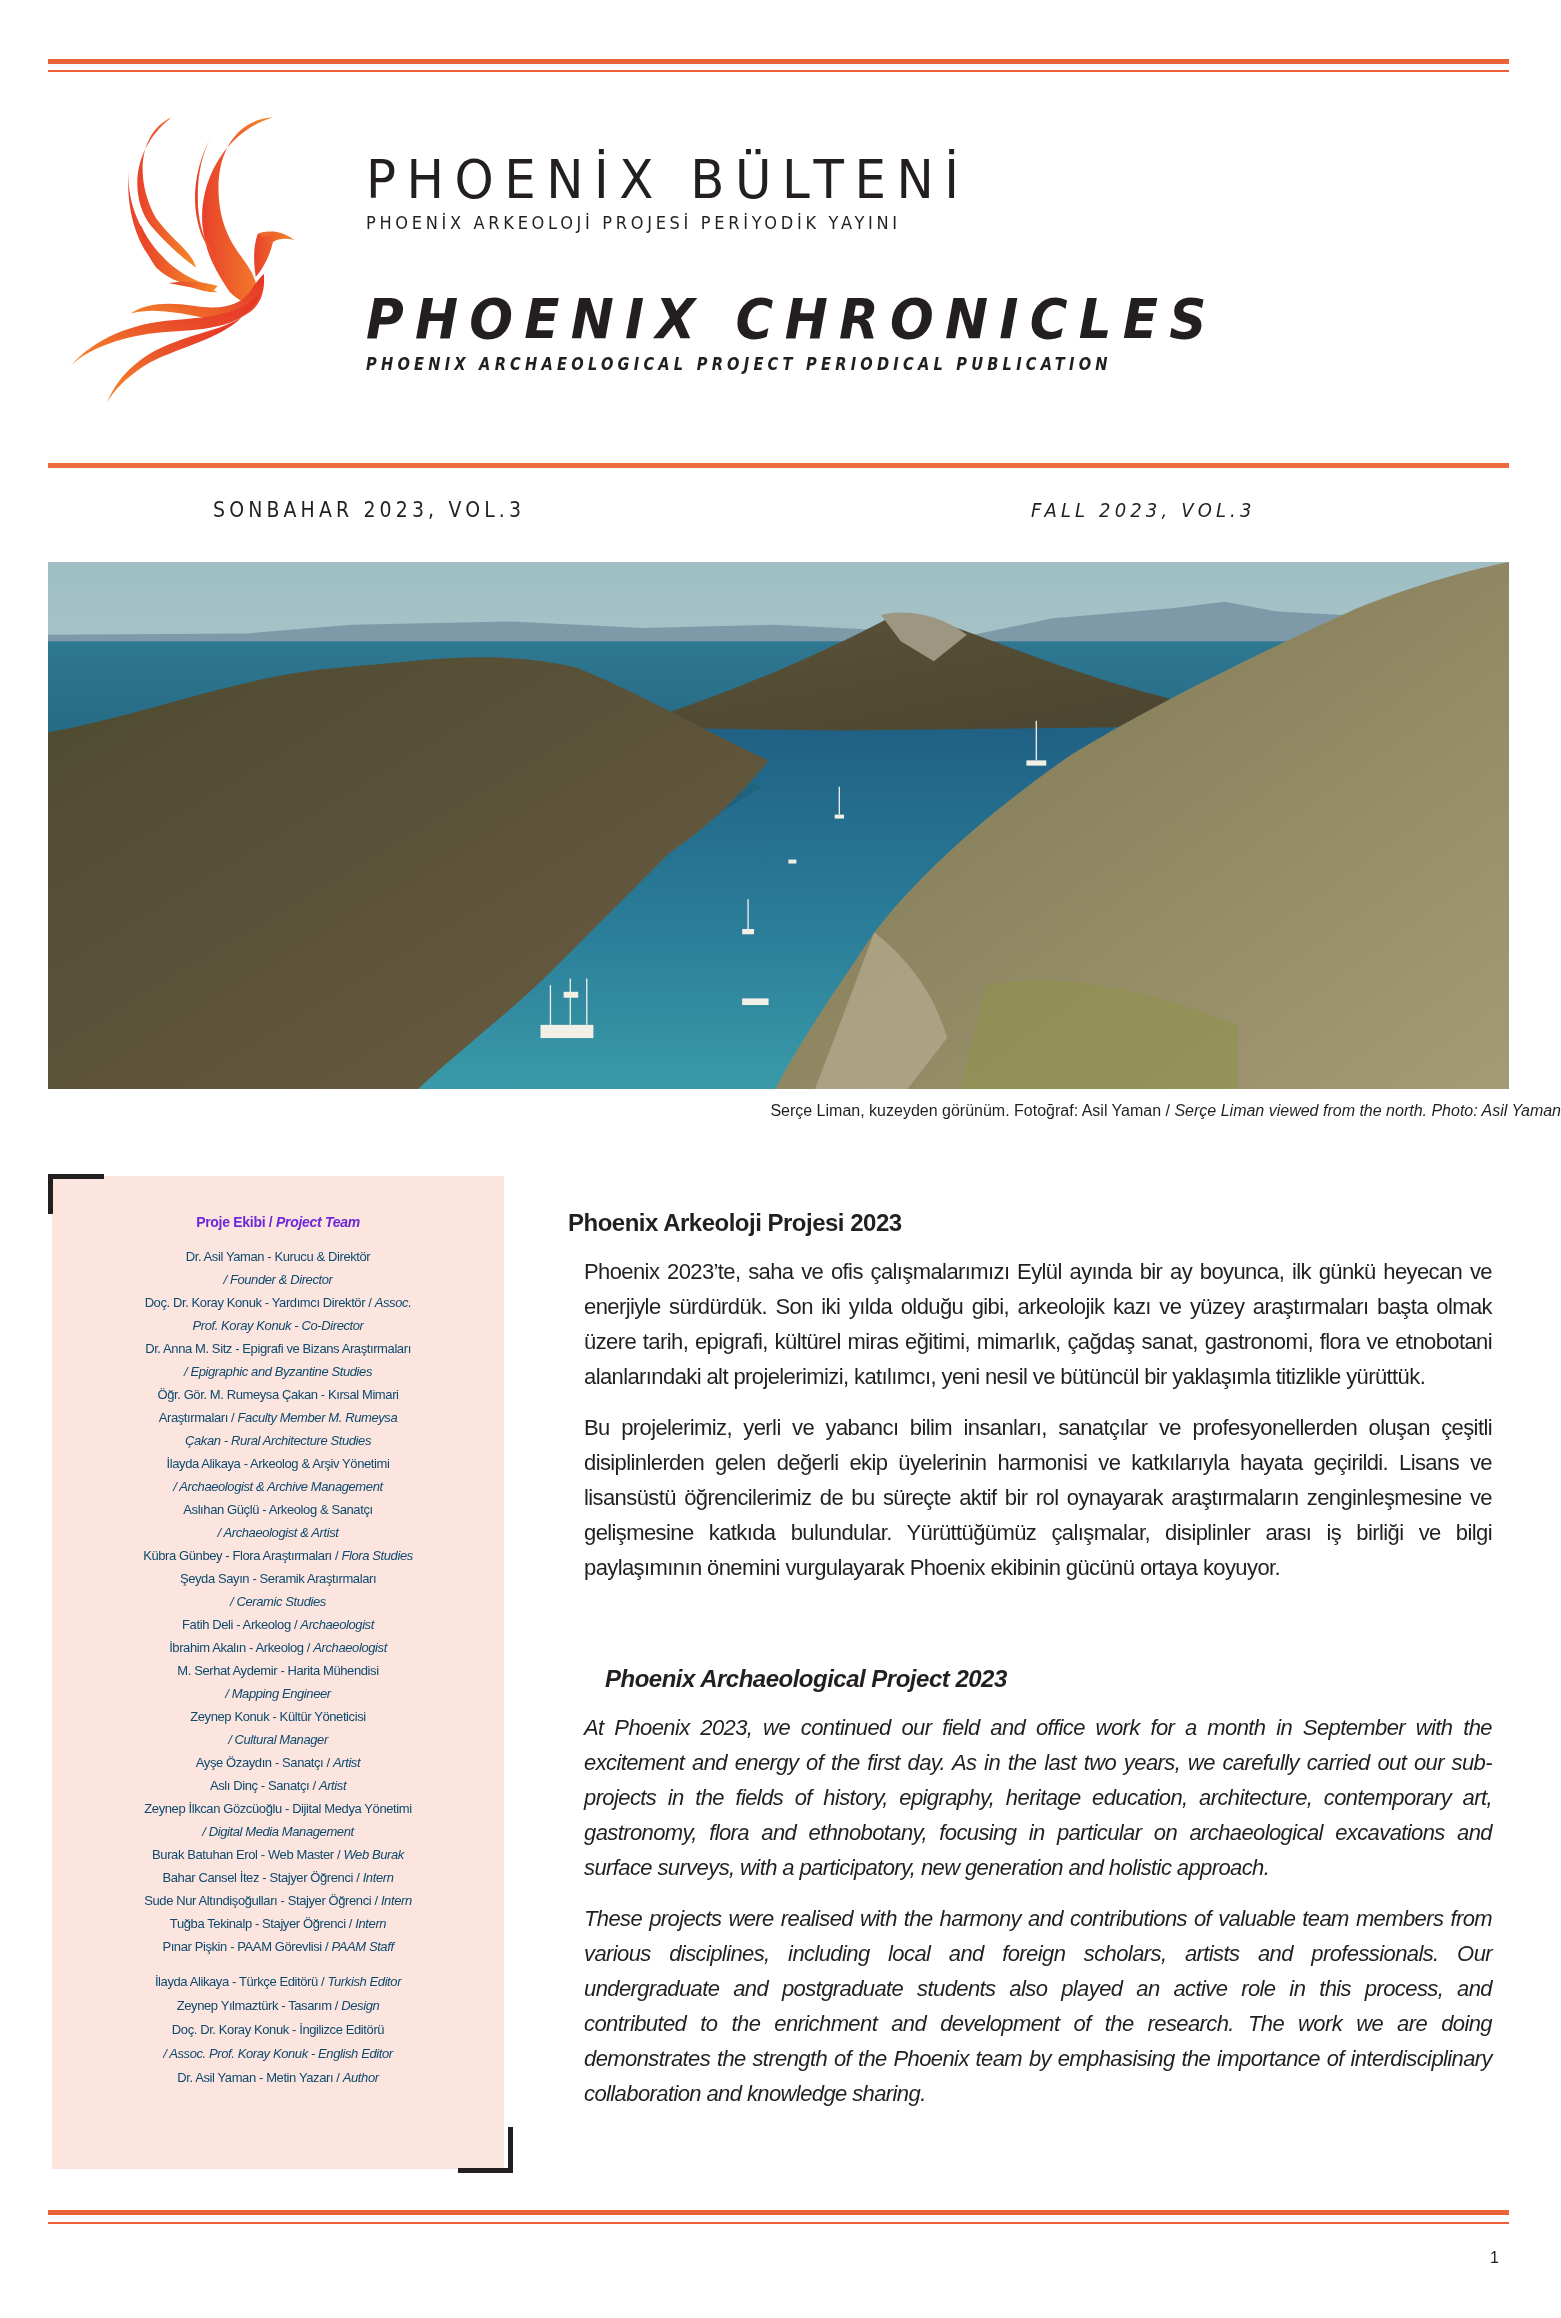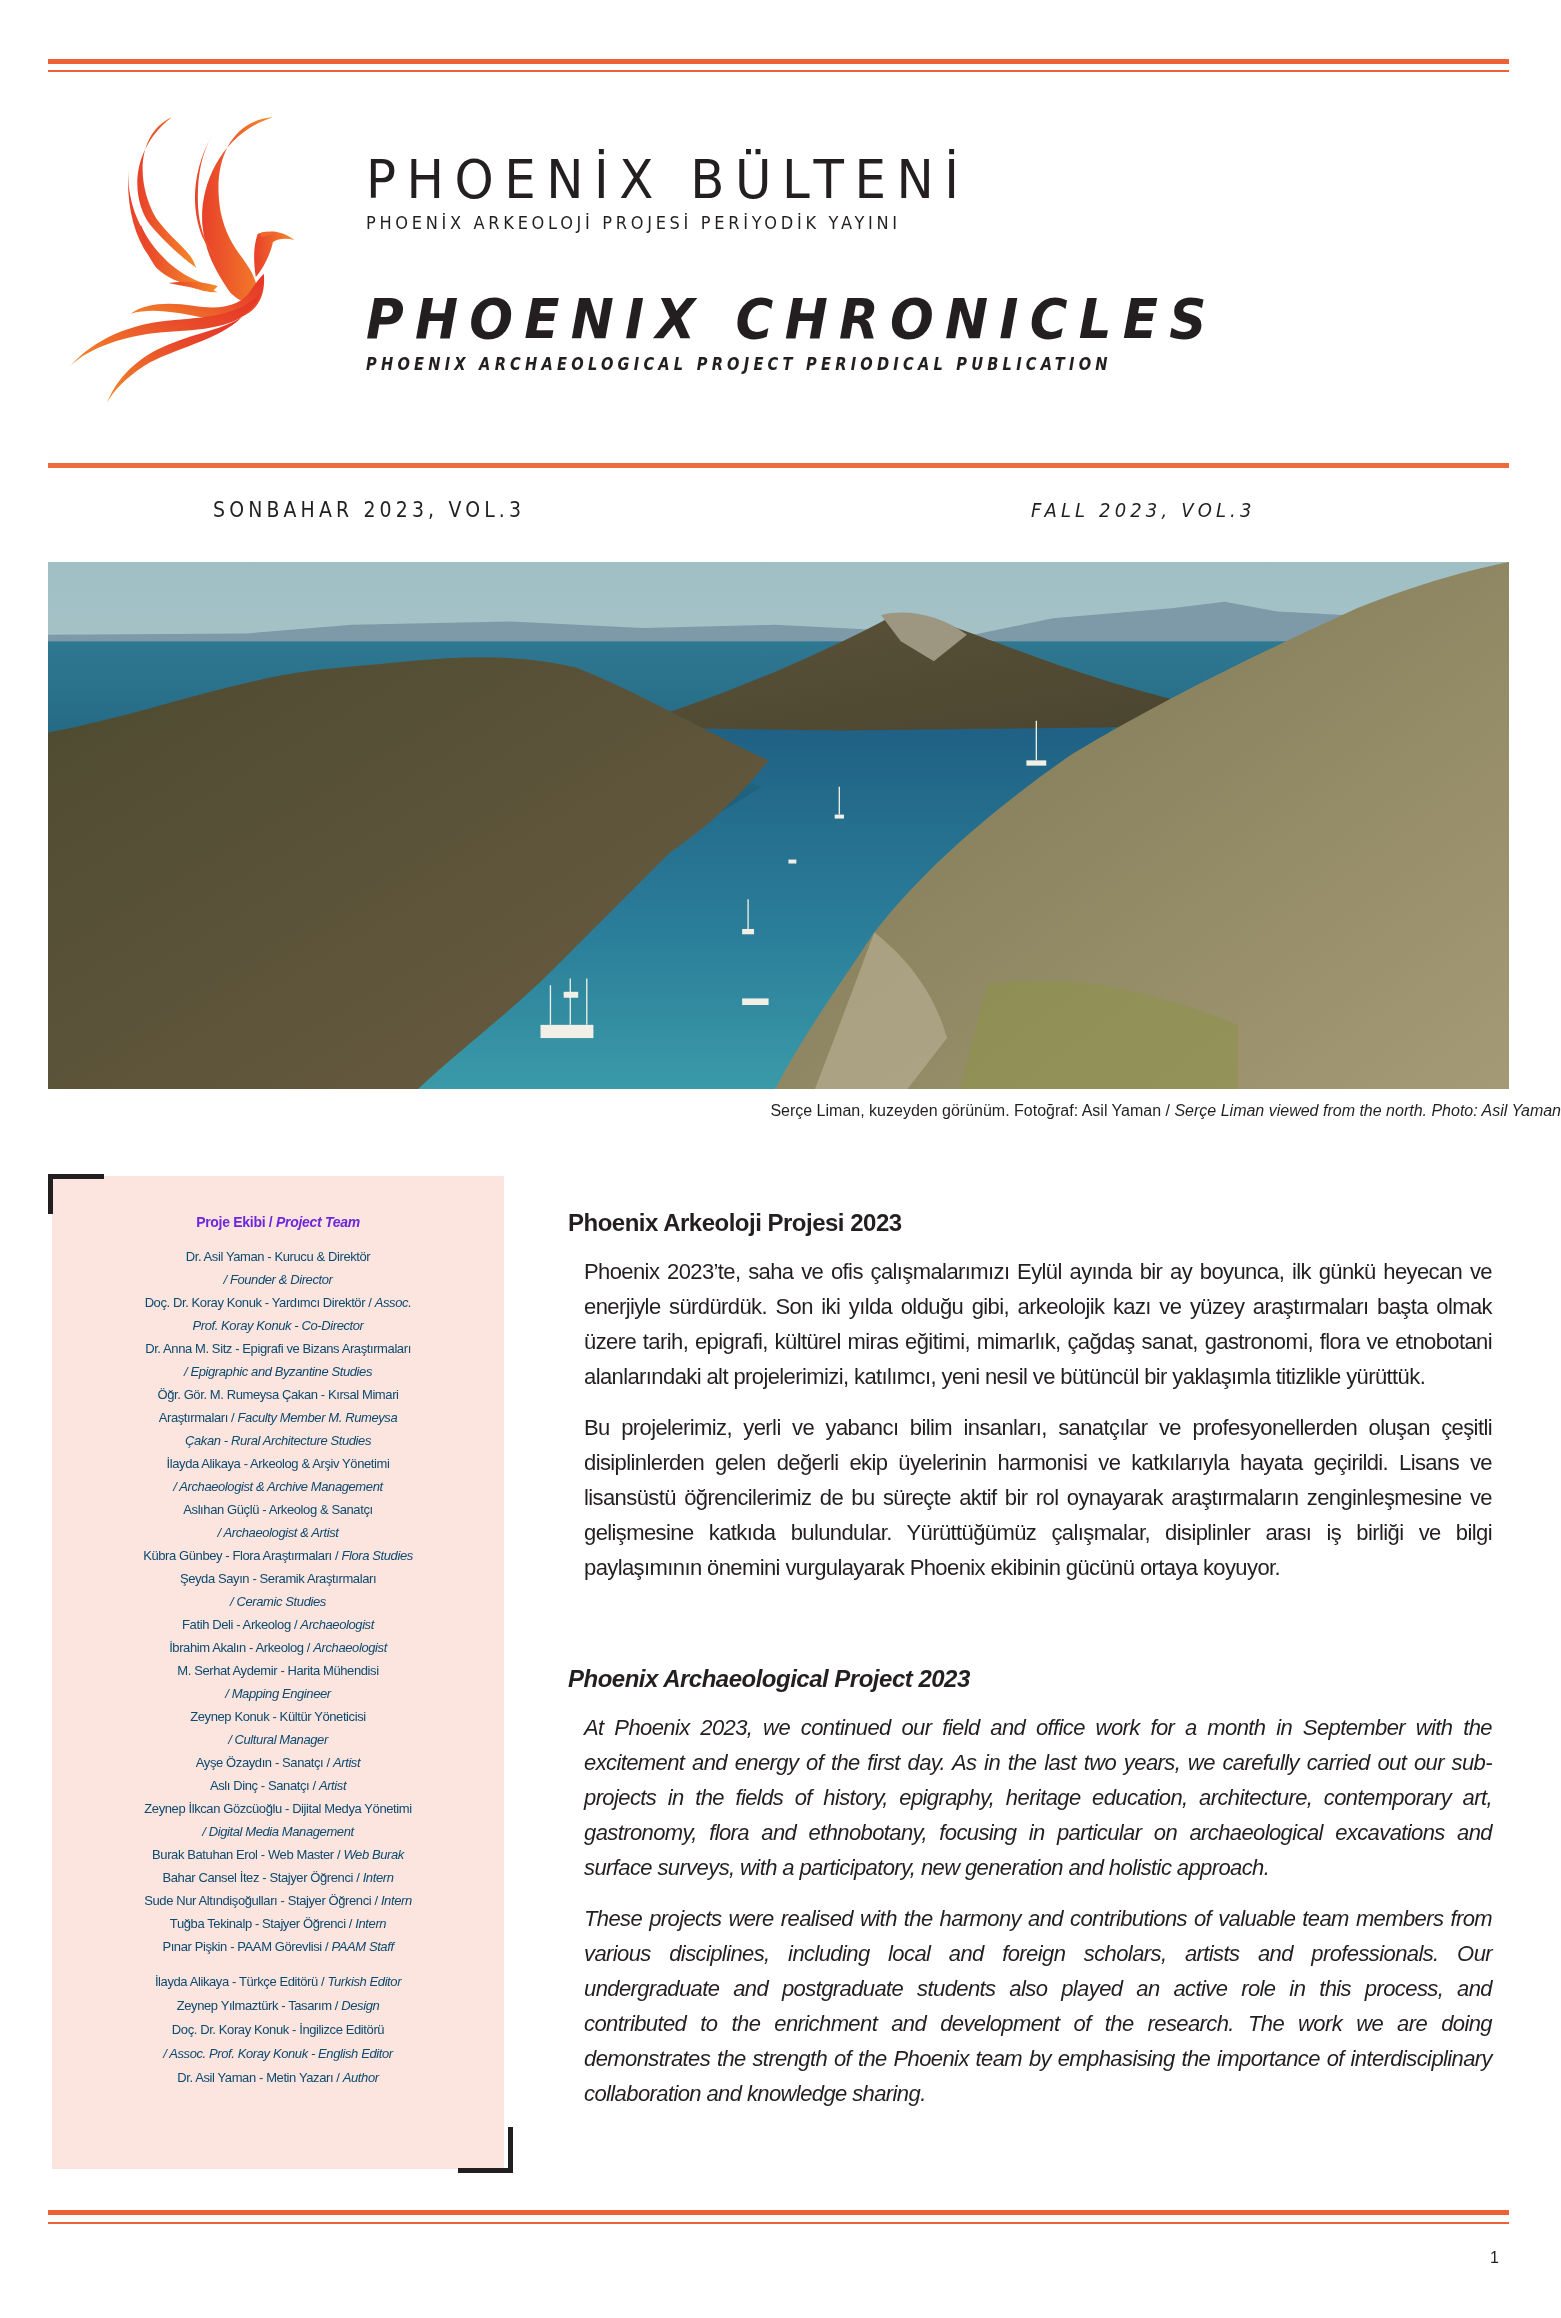--- a/index.html
+++ b/index.html
@@ -85,21 +85,21 @@
 
   .article {
     position: absolute; left: 568px; width: 940px;
     font-family: "Liberation Sans", sans-serif; color: #231f20;
   }
   .article-tr { top: 1208px; }
   .article-en { top: 1664px; }
   .article h2 {
     margin: 0; font-size: 24px; font-weight: bold; line-height: 30px; letter-spacing: -0.5px;
   }
-  .article-en h2 { font-style: italic; }
+  .article-en h2 { font-style: italic; margin-left: 37px; }
   .article p {
     margin: 16px; font-size: 22px; line-height: 35px; text-align: justify;
     letter-spacing: -0.6px;
   }
   .article-en p { font-style: italic; line-height: 35px; }
 
   .page-num {
     position: absolute; left: 1490px; top: 2249px; font-size: 16px;
     font-family: "Liberation Sans", sans-serif; color: #231f20;
   }

